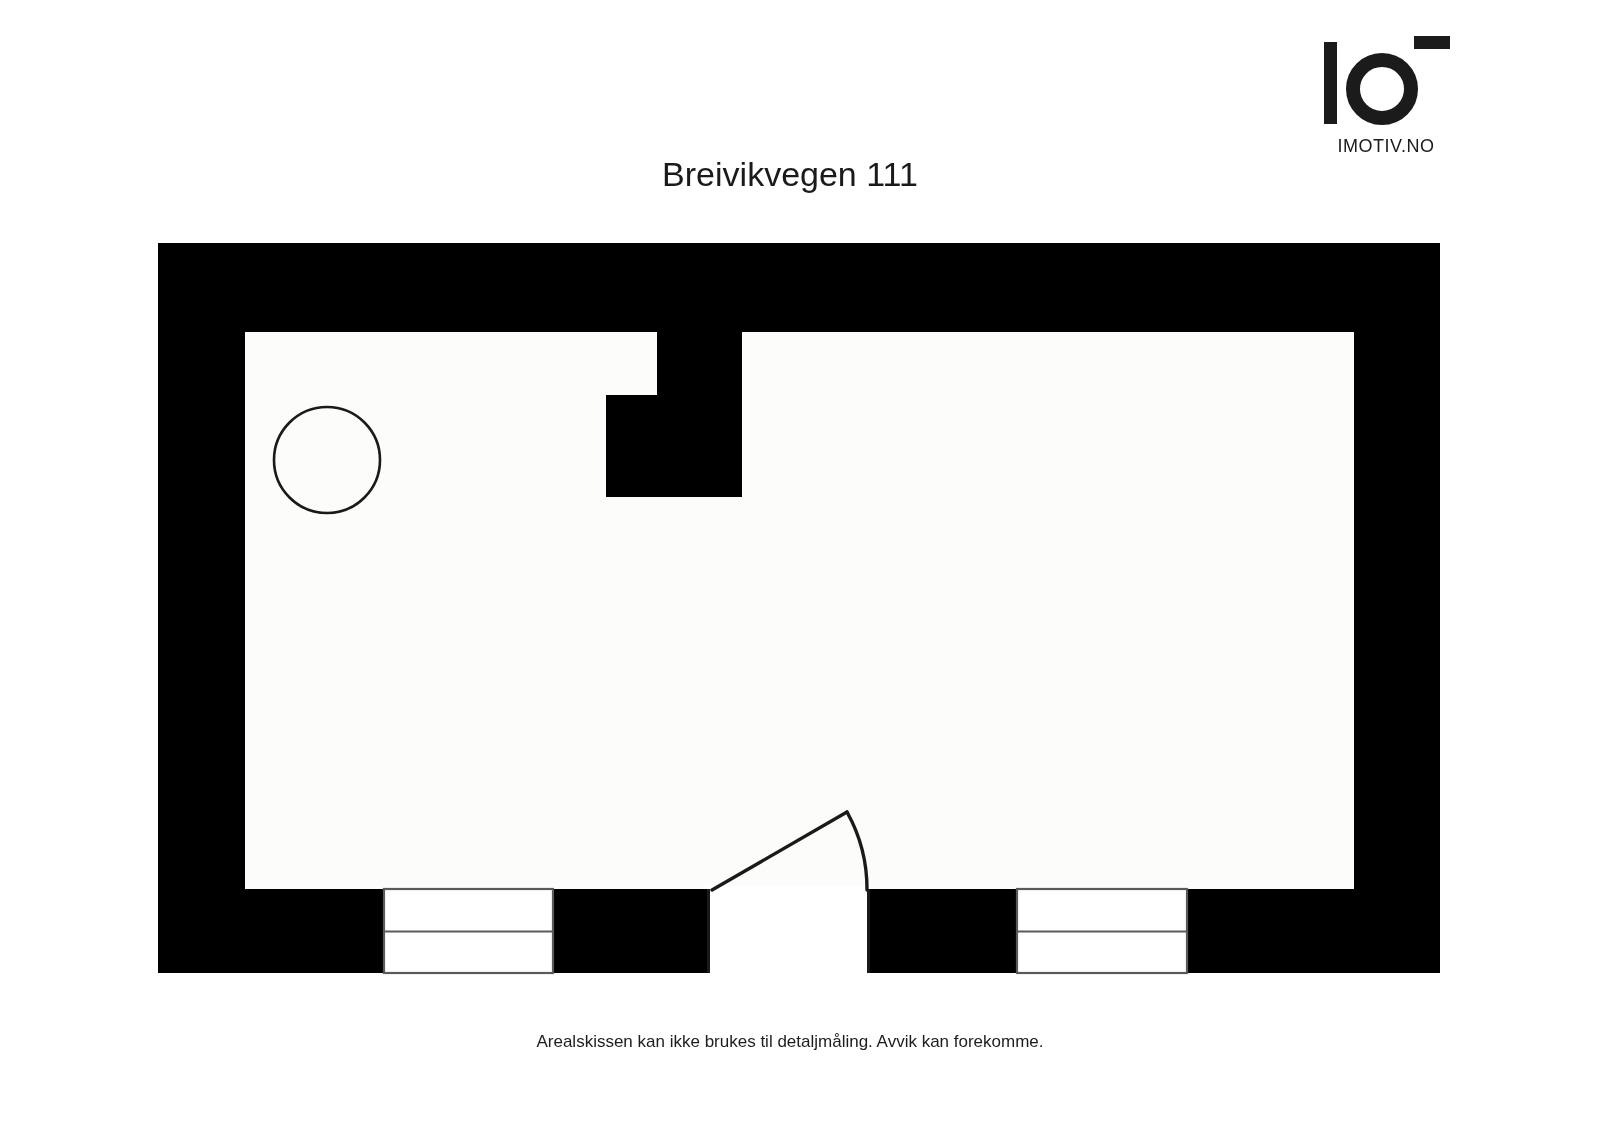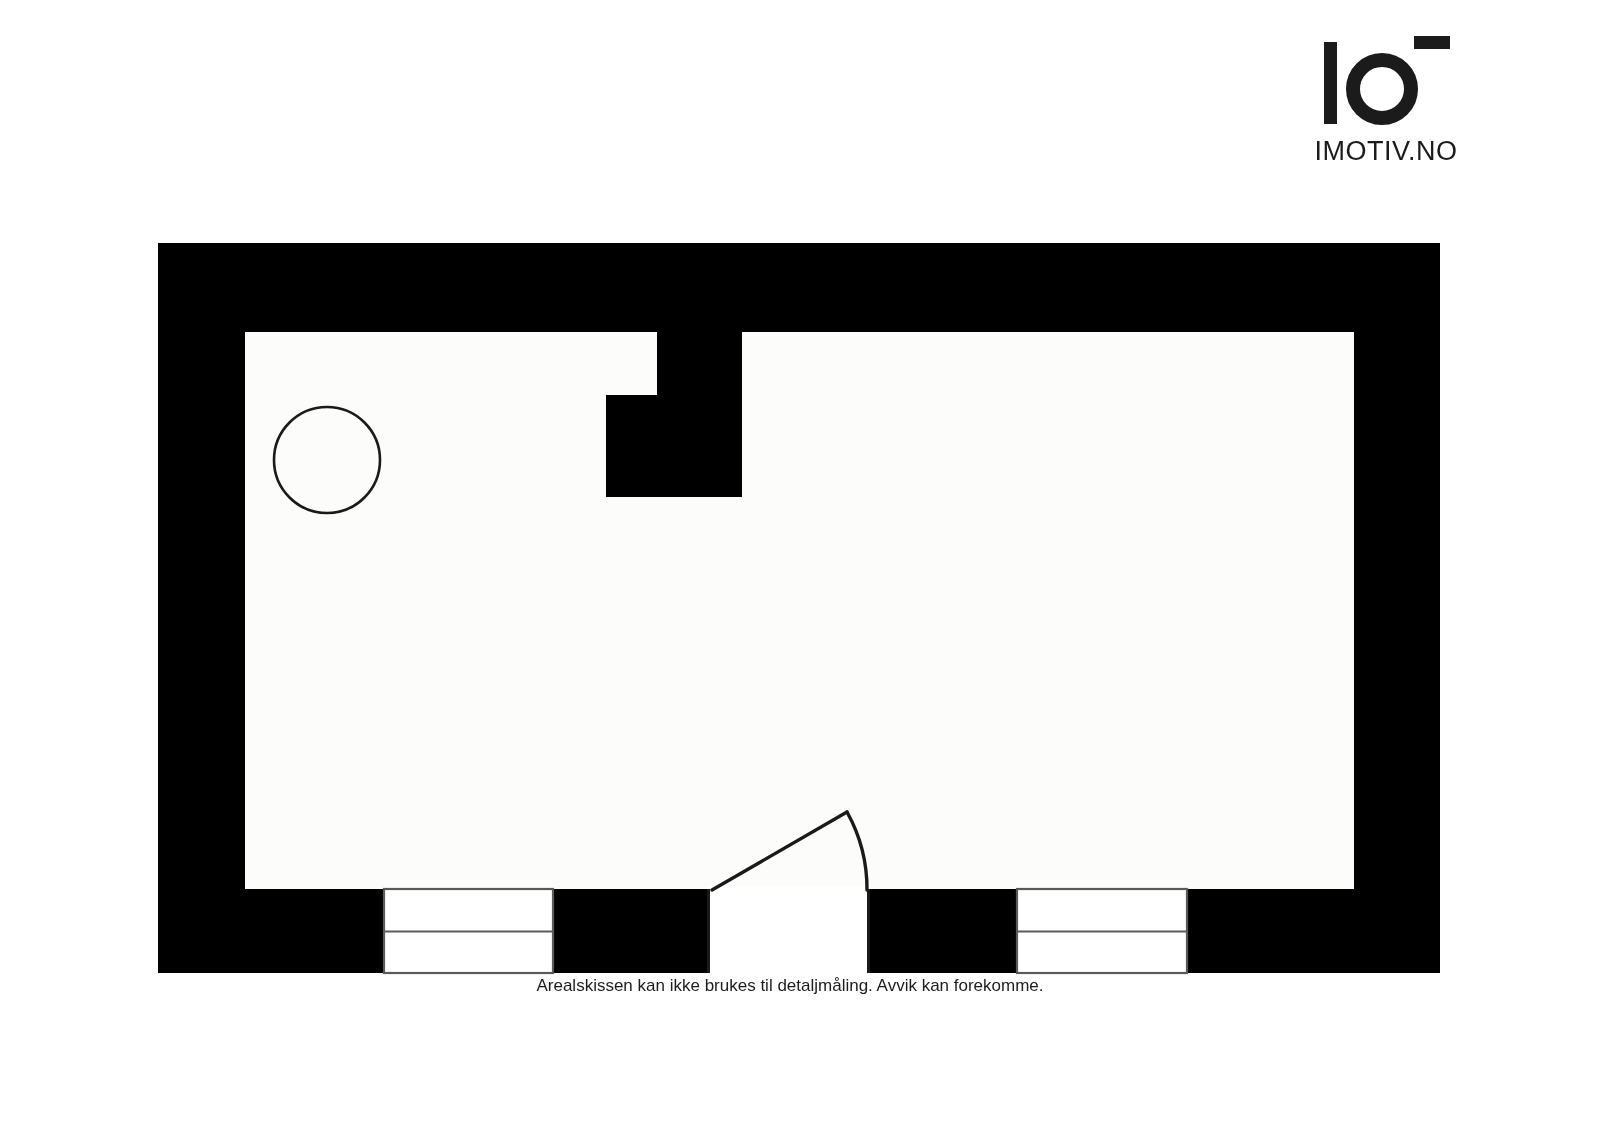--- a/index.html
+++ b/index.html
@@ -27,21 +27,21 @@
   }
   .brand-mark {
     display: block;
     margin: 0 auto;
     width: 130px;
     height: 98px;
   }
   .brand-name {
     display: block;
     margin-top: 4px;
-    font-size: 27px;
+    font-size: 18px;
     letter-spacing: 0.5px;
     font-weight: 400;
     color: #1b1b1b;
     white-space: nowrap;
   }
 
   
   .title-block {
     position: absolute;
     left: 0;
@@ -76,41 +76,42 @@
   .plan-svg {
     display: block;
     width: 1600px;
     height: 1131px;
   }
 
   
   .footer-note {
     position: absolute;
     left: 0;
-    top: 976px;
+    top: 1032px;
     width: 1580px;
     text-align: center;
     font-size: 17px;
     font-weight: 400;
     color: #1d1d1d;
   }
 </style>
 </head>
 <body>
 
 <div class="brand">
   <svg class="brand-mark" viewBox="0 0 130 98" aria-hidden="true">
     <rect x="3" y="8" width="13" height="82" fill="#1b1b1b"></rect>
     <circle cx="61" cy="55" r="29" fill="none" stroke="#1b1b1b" stroke-width="14"></circle>
     <rect x="93" y="2" width="36" height="13" fill="#1b1b1b"></rect>
   </svg>
   <span class="brand-name">IMOTIV.NO</span>
 </div>
 
 <div class="title-block">
+  <span class="plan-title">Breivikvegen 111</span>
 </div>
 
 <div class="plan-wrap">
   <svg class="plan-svg" viewBox="0 0 1600 1131" aria-hidden="true">
 
     <g>
       <rect x="158" y="243" width="1282" height="730" fill="#000000"></rect>
     </g>
 
     <g>

